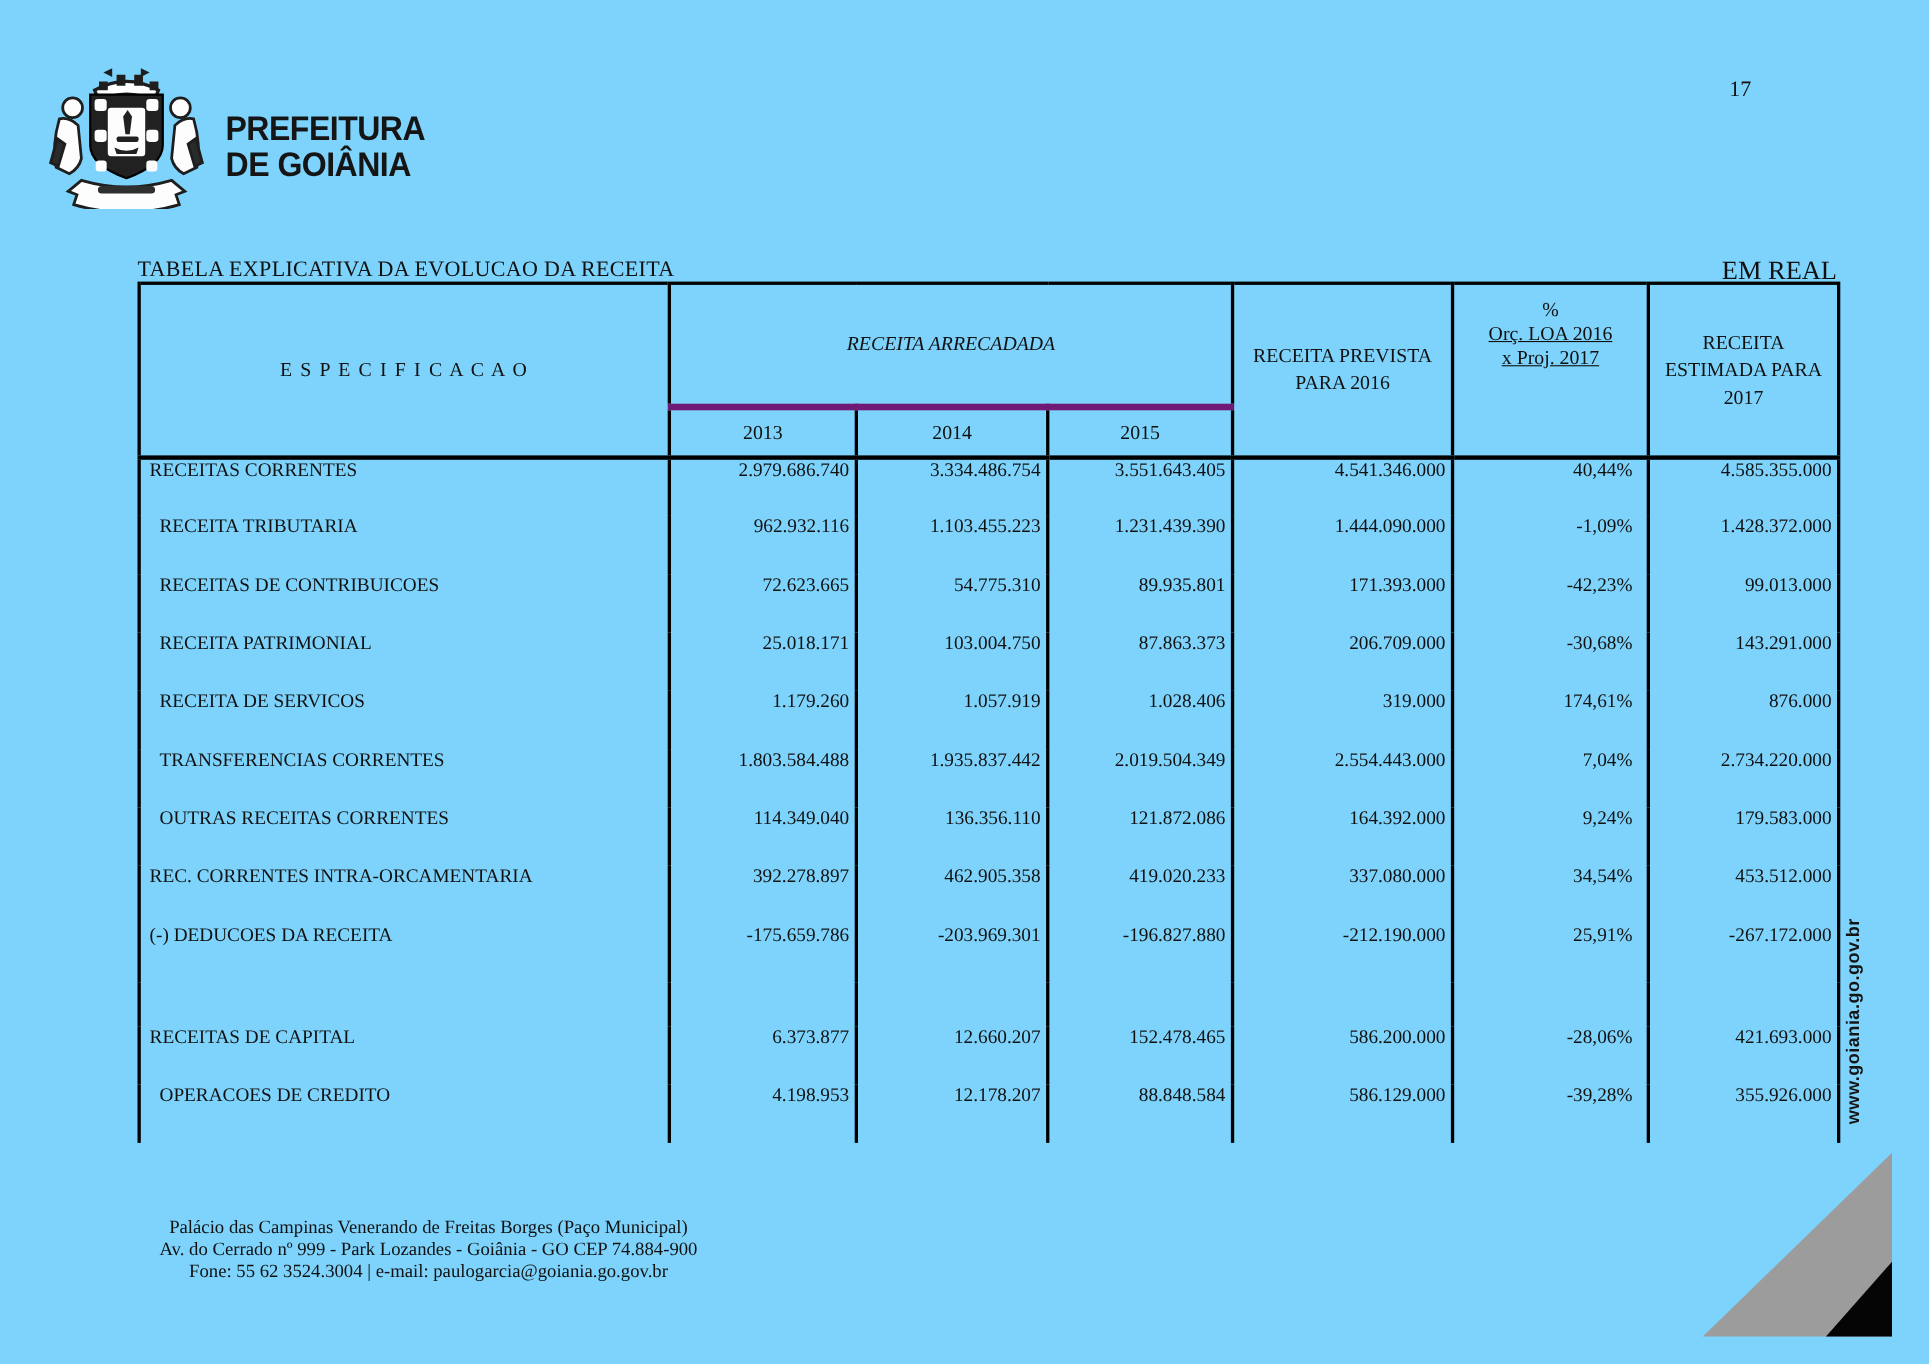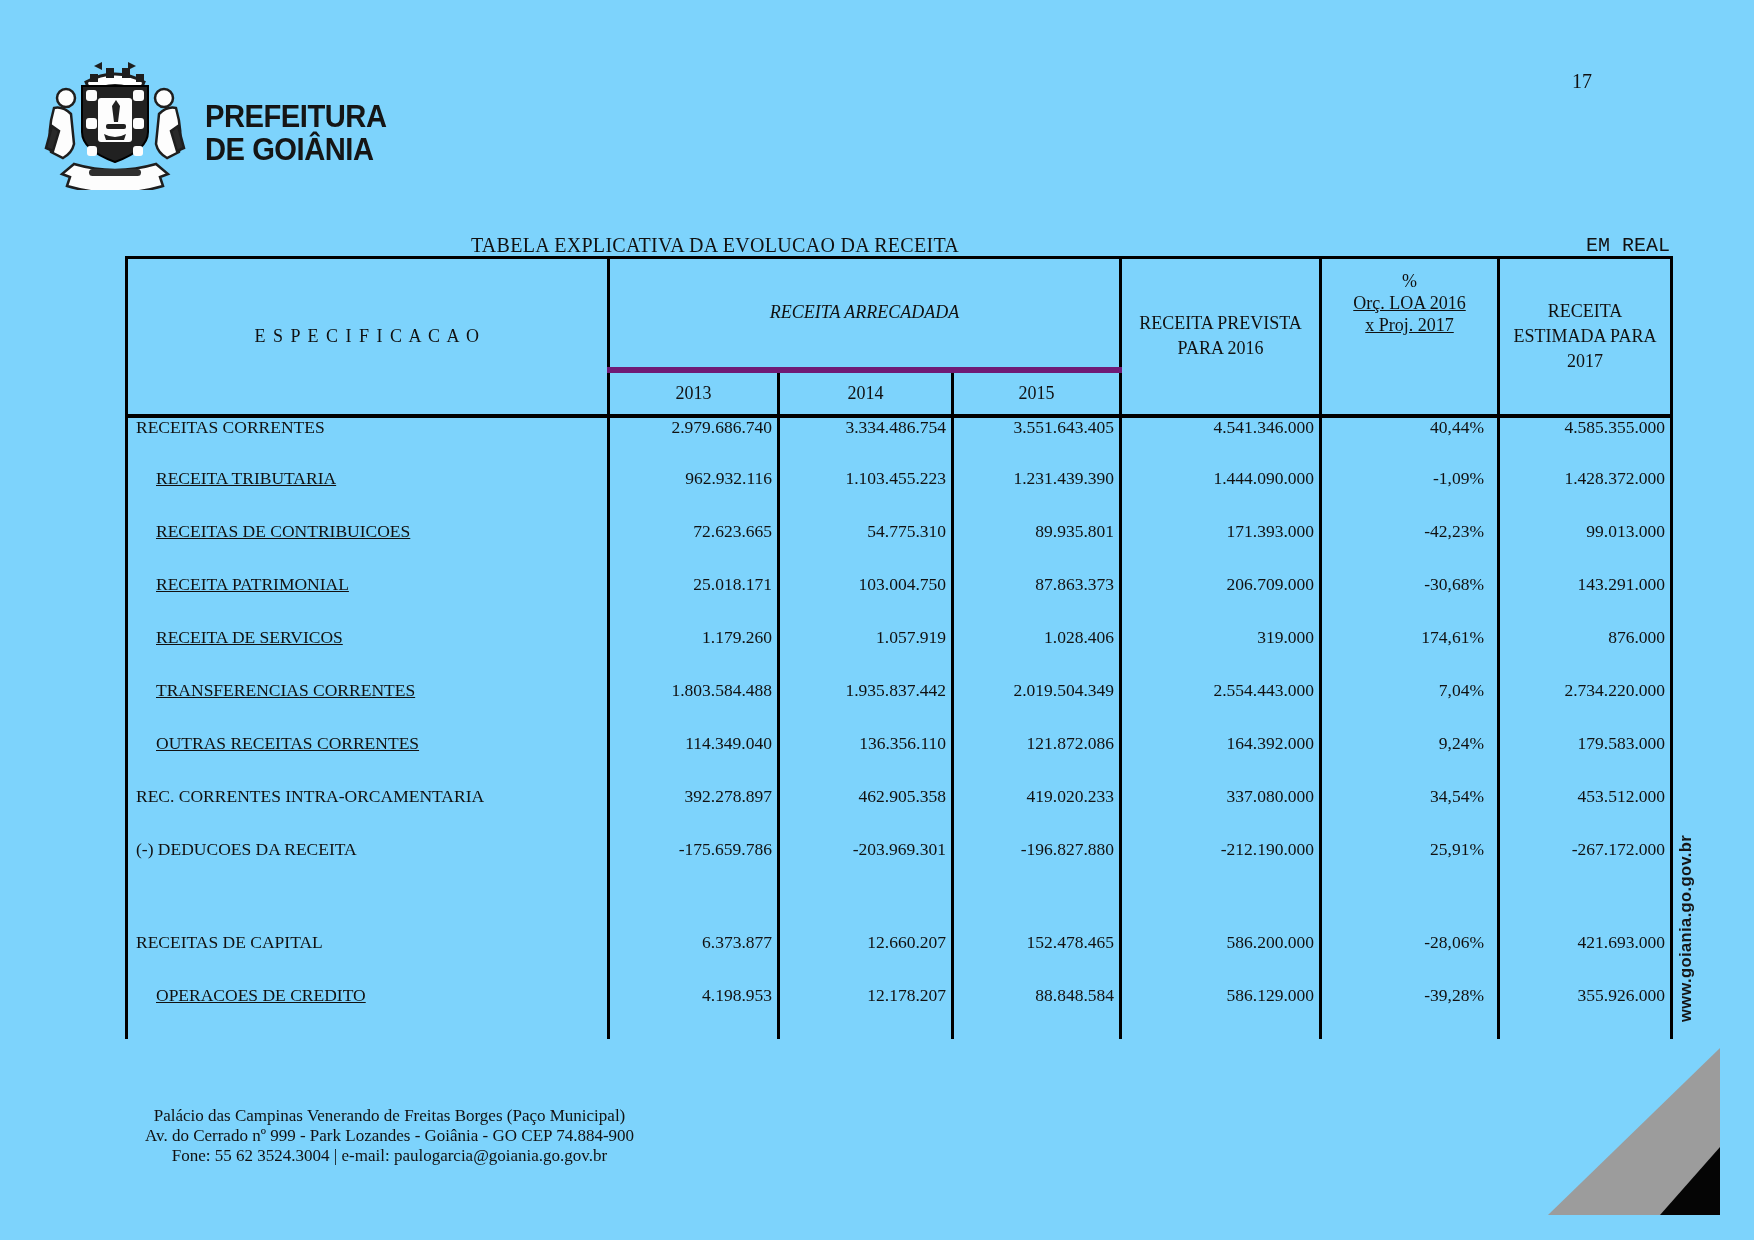--- a/index.html
+++ b/index.html
@@ -21,25 +21,25 @@
     font-family:"Liberation Sans","DejaVu Sans",sans-serif;
     font-weight:bold; font-size:31px; line-height:33px;
     letter-spacing:-0.5px; color:#151515;
     transform:scaleX(0.94); transform-origin:left top;
     white-space:nowrap;
   }
 
   
   .doc-title {
     position:absolute; left:125px; top:234px; width:1180px;
-    text-align:center; font-size:20px; letter-spacing:0.3px;
+    text-align:left; font-size:20px; letter-spacing:0.3px;
   }
   .em-real {
     position:absolute; left:1510px; top:234px; width:160px;
-    text-align:right; font-size:20px;font-family:Liberation Mono, monospace;
+    text-align:right; font-size:24px;
   }
 
   
   table.main {
     position:absolute; left:125px; top:256px;
     width:1545px; table-layout:fixed; border-collapse:collapse;
     border:3px solid #000; border-bottom:none;
     font-size:17.5px;
   }
   table.main th, table.main td {
@@ -54,21 +54,21 @@
   th.pre   { white-space:pre-line; line-height:25px; }
   th.pcth  { vertical-align:top; }
   th.pcth div { line-height:1; margin-top:15px; }
   th.pcth div:first-child { margin-top:13px; }
   th.pcth div + div { margin-top:4px;text-decoration:underline; }
 
   tbody tr { height:53px; }
   tbody td { vertical-align:top; padding-top:12px; line-height:19px;
              border-top:none; border-bottom:none; }
   tbody td.label { text-align:left; padding-left:8px; }
-  tbody td.label.indent { padding-left:28px;text-decoration:underline; }
+  tbody td.label.indent { padding-left:17px; }
   tbody td.num { text-align:right; padding-right:5px; }
   tbody td.num.pct { padding-right:13px; }
   tbody tr.gap-row { height:40px; }
 
   
   .footer {
     position:absolute; left:145px; top:1106px;
     font-size:17px; line-height:20px;text-align:center;
   }
 

